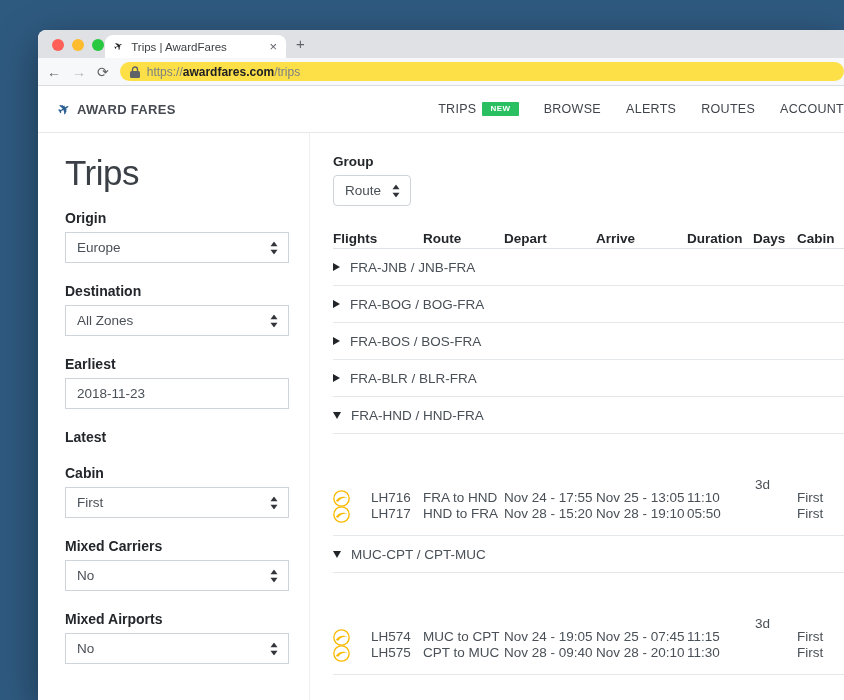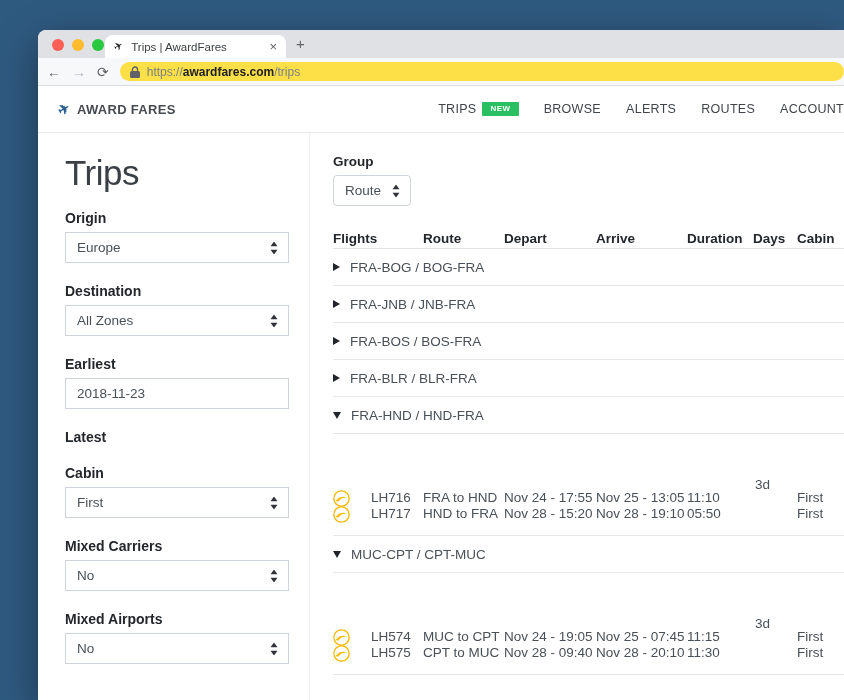--- a/index.html
+++ b/index.html
@@ -223,25 +223,25 @@
               <div class="th">Route</div>
               <div class="th">Depart</div>
               <div class="th">Arrive</div>
               <div class="th">Duration</div>
               <div class="th">Days</div>
               <div class="th">Cabin</div>
             </div>
           <div id="tbody">
               <div class="group-row">
                 <span class="caret-right"></span>
+                <span class="glabel">FRA-JNB / JNB-FRA</span>
+              </div>
+              <div class="group-row">
+                <span class="caret-right"></span>
                 <span class="glabel">FRA-BOG / BOG-FRA</span>
-              </div>
-              <div class="group-row">
-                <span class="caret-right"></span>
-                <span class="glabel">FRA-JNB / JNB-FRA</span>
               </div>
               <div class="group-row">
                 <span class="caret-right"></span>
                 <span class="glabel">FRA-BOS / BOS-FRA</span>
               </div>
               <div class="group-row">
                 <span class="caret-right"></span>
                 <span class="glabel">FRA-BLR / BLR-FRA</span>
               </div>
               <div class="group-row">

